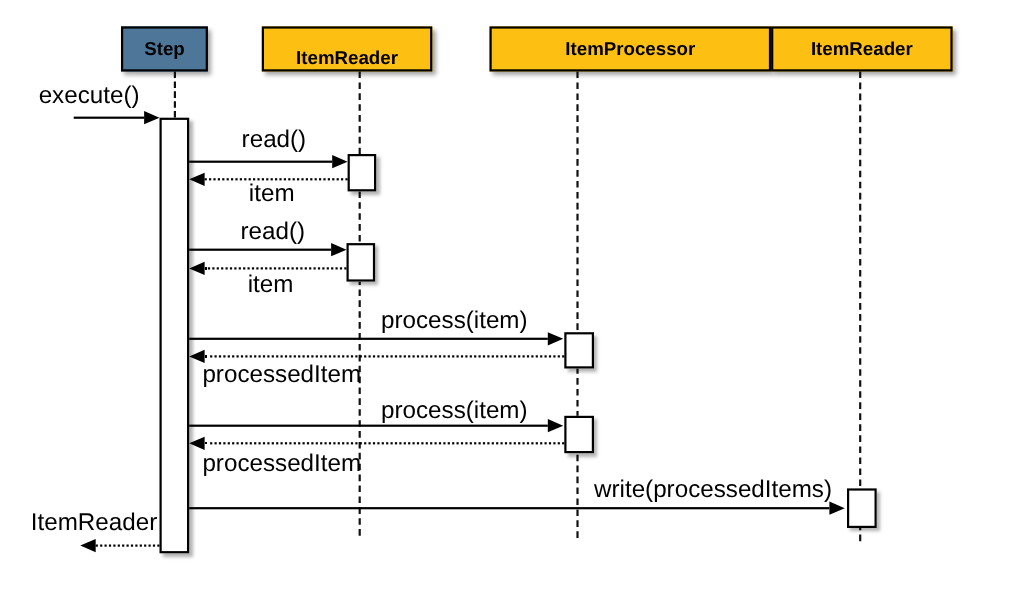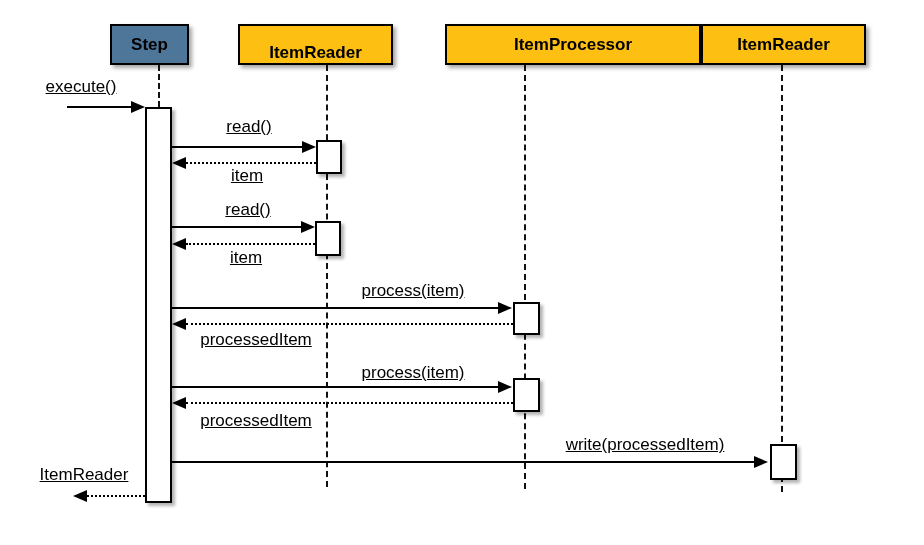--- a/index.html
+++ b/index.html
@@ -32,22 +32,22 @@
     position:absolute;width:0;height:0;z-index:5;
     border-top:6px solid transparent;border-bottom:6px solid transparent;
     border-left:14px solid #000;
   }
   .arrow-left{
     position:absolute;width:0;height:0;z-index:5;
     border-top:6px solid transparent;border-bottom:6px solid transparent;
     border-right:14px solid #000;
   }
   .msg-label{
-    position:absolute;font-size:17px;color:#000;text-align:center;
-    white-space:nowrap;z-index:6;line-height:19px;text-decoration:underline;
+    position:absolute;font-size:22px;color:#000;text-align:center;
+    white-space:nowrap;z-index:6;line-height:19px;
   }
 </style>
 </head>
 <body>
 
 <div id="canvas">
 
   <div class="actor-box actor-step" style="left:110px;width:79px;">
     <span>Step</span>
   </div>
@@ -102,21 +102,21 @@
   <span class="msg-label" style="left:184px;top:330px;width:144px;">processedItem</span>
 
   <span class="msg-label" style="left:346px;top:363px;width:134px;">process(item)</span>
   <div class="msg-line" style="left:172px;top:386px;width:326px;"></div>
   <div class="arrow-right" style="left:498px;top:381px;"></div>
 
   <div class="msg-line-dotted" style="left:186px;top:402px;width:327px;"></div>
   <div class="arrow-left" style="left:172px;top:397px;"></div>
   <span class="msg-label" style="left:184px;top:411px;width:144px;">processedItem</span>
 
-  <span class="msg-label" style="left:540px;top:435px;width:210px;">write(processedItem)</span>
+  <span class="msg-label" style="left:540px;top:435px;width:210px;">write(processedItems)</span>
   <div class="msg-line" style="left:172px;top:461px;width:582px;"></div>
   <div class="arrow-right" style="left:754px;top:456px;"></div>
 
   <span class="msg-label" style="left:28px;top:465px;width:112px;">ItemReader</span>
   <div class="msg-line-dotted" style="left:87px;top:495px;width:58px;"></div>
   <div class="arrow-left" style="left:73px;top:490px;"></div>
 
 </div>
 
 </body></html>

